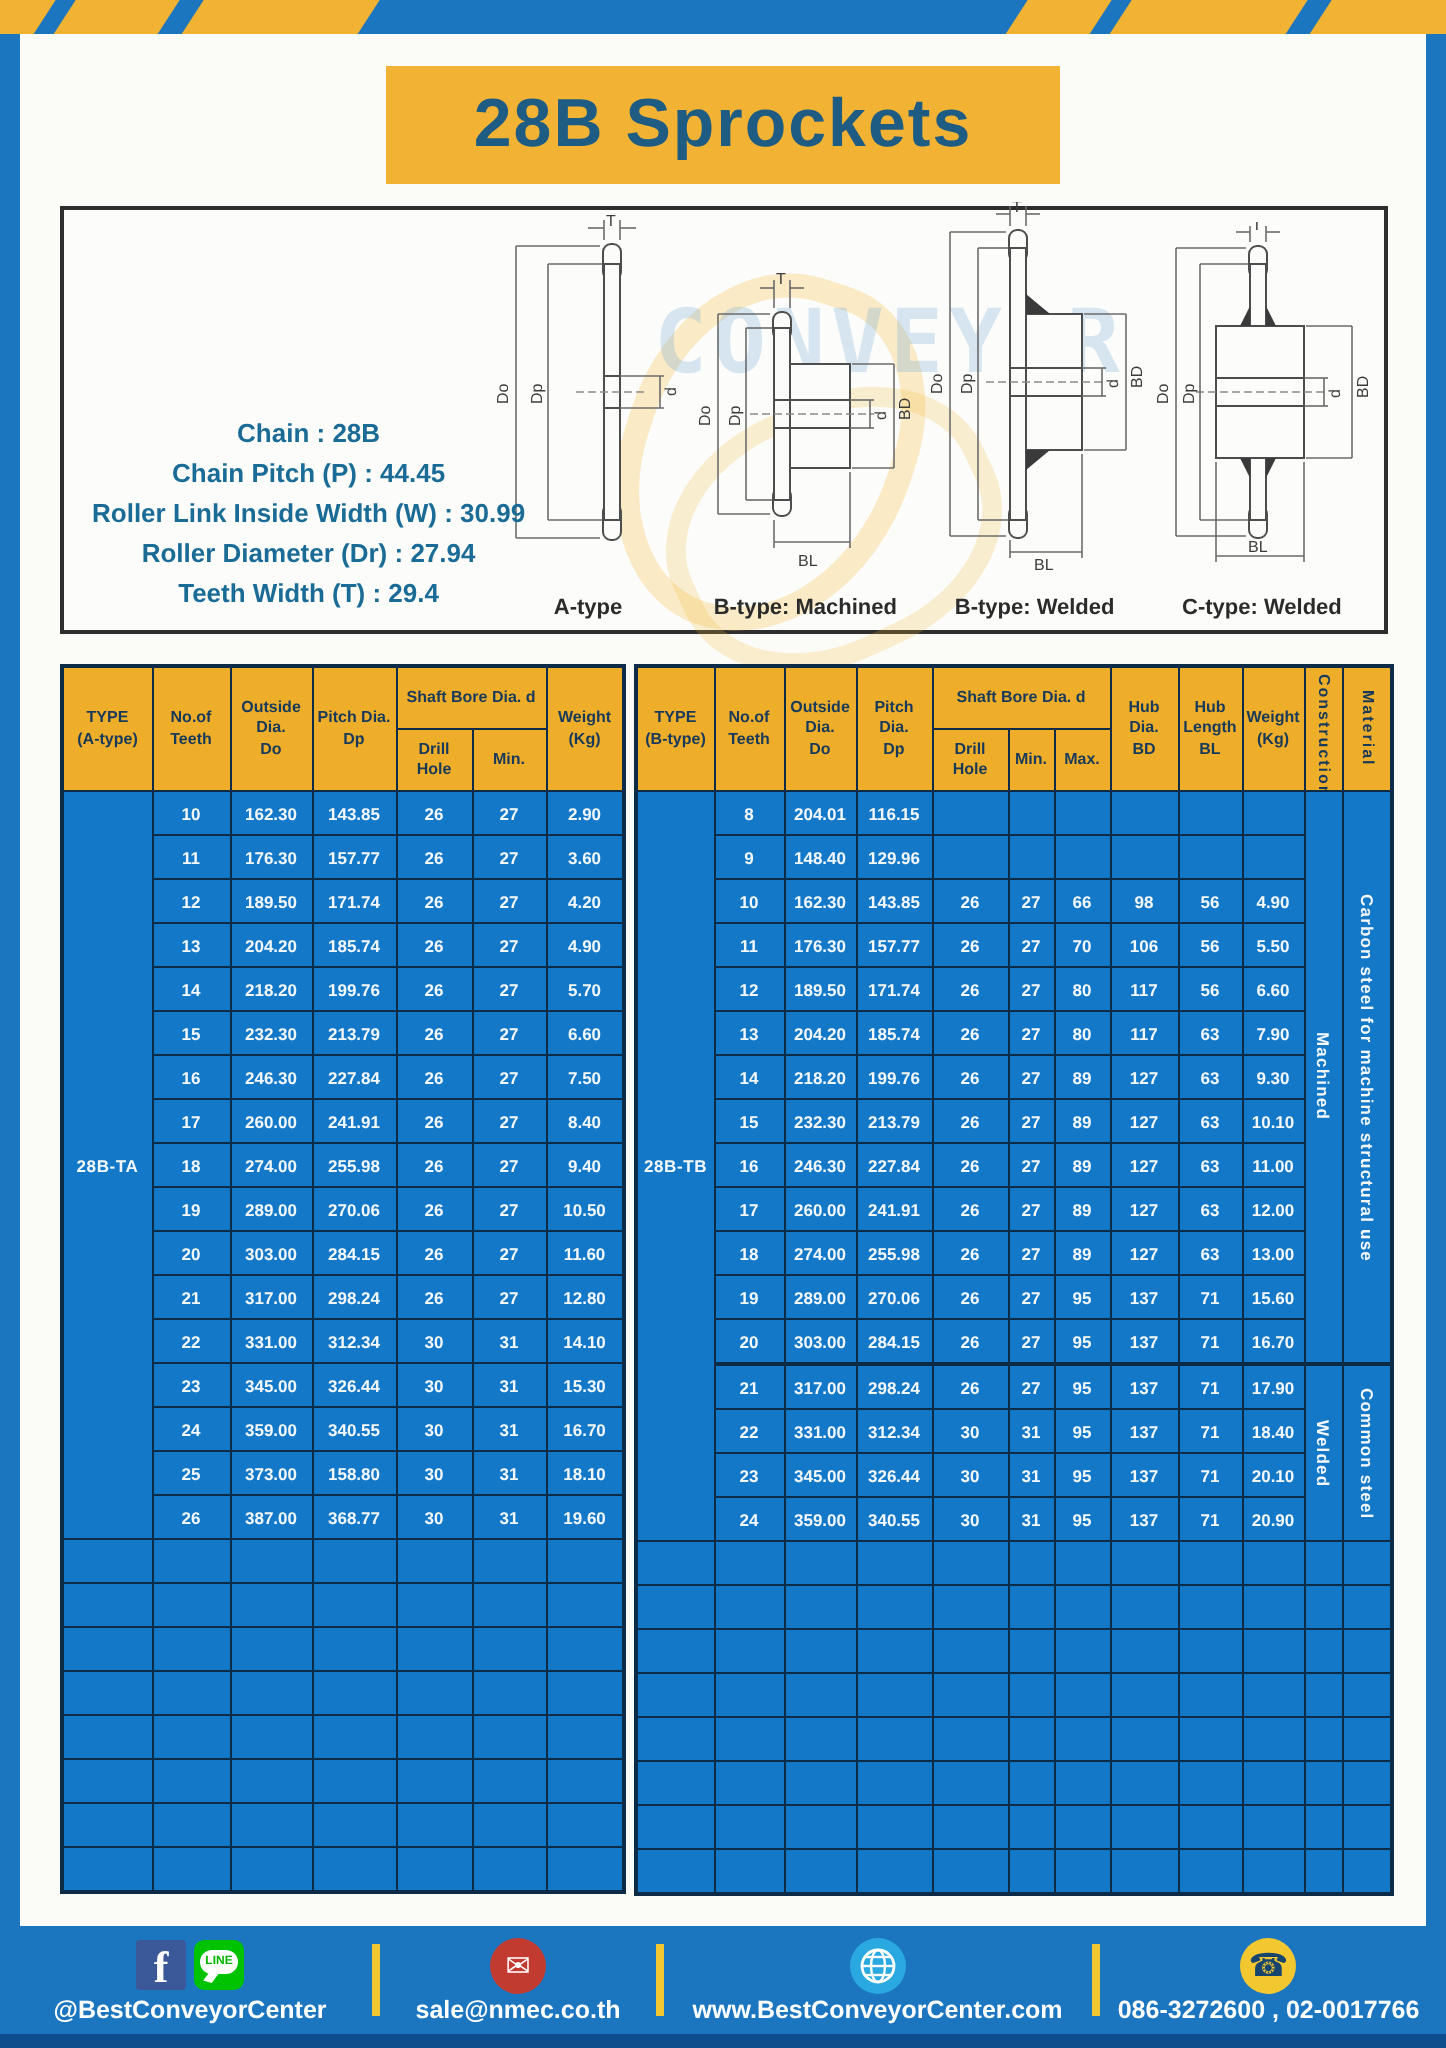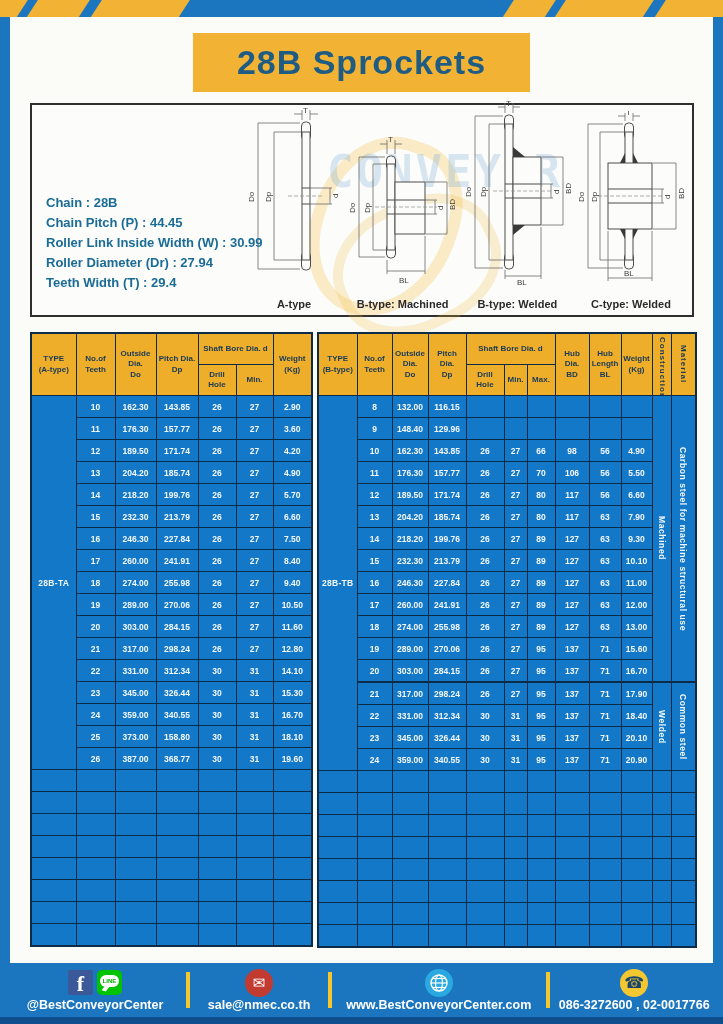--- a/index.html
+++ b/index.html
@@ -10,21 +10,21 @@
   .stripe{position:absolute;top:-4px;height:26px;background:#f2b233;transform:skewX(-33deg);}
   
   .content{position:absolute;left:10px;right:10px;top:17px;bottom:61px;background:#fbfbf8;}
   
   .title-banner{position:absolute;left:183px;top:16px;width:337px;height:59px;background:#f2b233;
         display:flex;align-items:center;justify-content:center;}
   .title-banner span{font-size:34px;font-weight:bold;color:#1e5c84;letter-spacing:1px;}
   
   .panel{position:absolute;left:20px;top:86px;width:660px;height:210px;background:#fcfcfa;
         border:2px solid #2e2e2e;}
-  .specs{position:absolute;left:14px;top:88px;z-index:2;}
+  .specs{position:absolute;left:14px;top:102px;z-index:2;text-align:center;}
   .specs div{font-size:13px;font-weight:bold;color:#1a6c97;line-height:20px;white-space:nowrap;}
   .wm-text{position:absolute;left:295px;top:42px;z-index:0;color:rgba(125,175,215,0.30);
         font-size:44px;font-weight:bold;line-height:1.12;letter-spacing:3px;font-family:"DejaVu Sans Mono",monospace;}
   .wm-logo{position:absolute;left:280px;top:30px;width:120px;height:160px;z-index:0;
         border:12px solid rgba(243,186,60,0.28);border-radius:50% 40% 55% 45%;transform:rotate(18deg);}
   .wm-logo2{position:absolute;left:300px;top:95px;width:150px;height:110px;z-index:0;
         border:10px solid rgba(243,186,60,0.22);border-radius:45%;transform:rotate(-25deg);}
   .figs{position:absolute;left:212px;right:6px;top:6px;bottom:5px;display:flex;
         justify-content:space-between;align-items:flex-end;z-index:1;}
   .fig{display:flex;flex-direction:column;align-items:center;}
@@ -542,21 +542,21 @@
         <tr>
           <th>Drill Hole</th>
           <th>Min.</th>
           <th>Max.</th>
         </tr>
       </thead>
       <tbody>
           <tr>
             <td rowspan="17" class="type-cell">28B-TB</td>
             <td>8</td>
-            <td>132.00</td>
+            <td>204.01</td>
             <td>116.15</td>
             <td>&nbsp;</td>
             <td>&nbsp;</td>
             <td>&nbsp;</td>
             <td>&nbsp;</td>
             <td>&nbsp;</td>
             <td>&nbsp;</td>
             <td rowspan="13" class="vert-cell">Machined</td>
             <td rowspan="13" class="vert-cell">Carbon steel for machine structural use</td>
           </tr>

